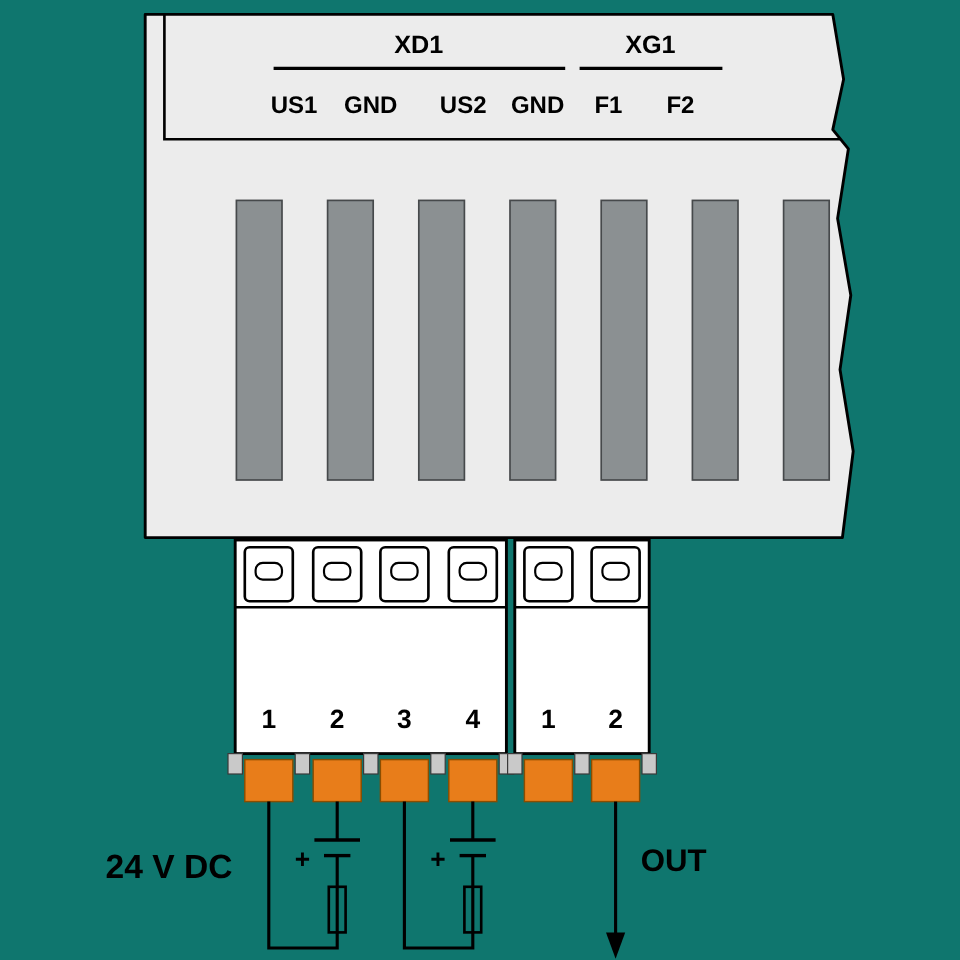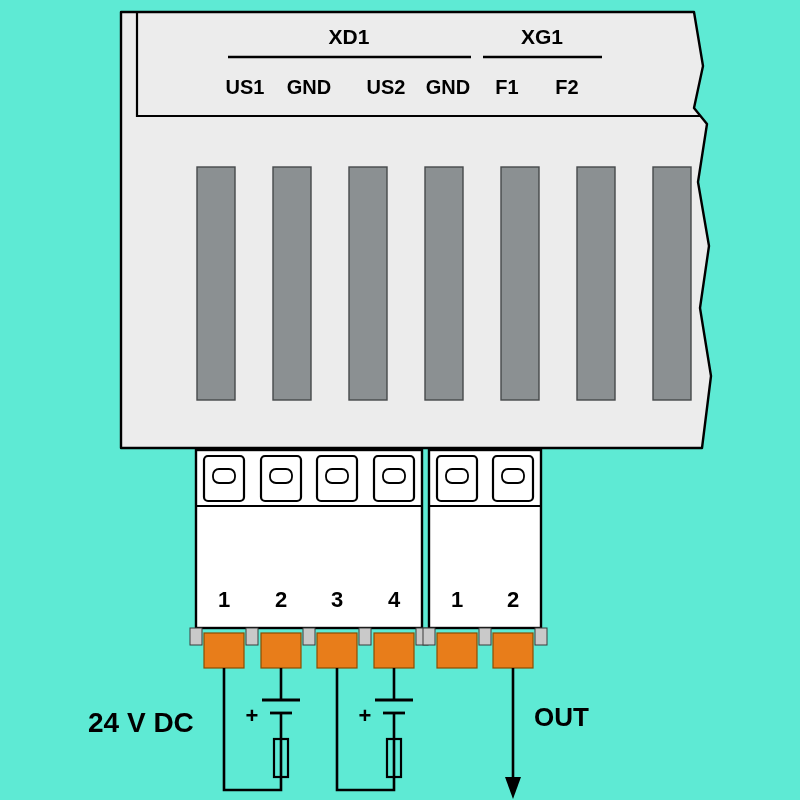--- a/index.html
+++ b/index.html
@@ -1,16 +1,16 @@
 <!DOCTYPE html>
 <html><head>
 <meta charset="utf-8">
 <style>
   html, body { margin: 0; padding: 0; background: #ffffff; }
-  .stage { position: relative; width: 800px; height: 800px; background: #5eead4; }
+  .stage { position: relative; width: 800px; height: 800px; background: #0f766e; }
   svg text {
     font-family: "Liberation Sans", sans-serif;
     font-weight: 700;
     fill: #000000;
     text-anchor: middle;
   }
   .s21 { font-size: 21px; }
   .s20 { font-size: 20px; }
   .s22 { font-size: 22px; }
   .s26 { font-size: 26px; text-anchor: start; }

